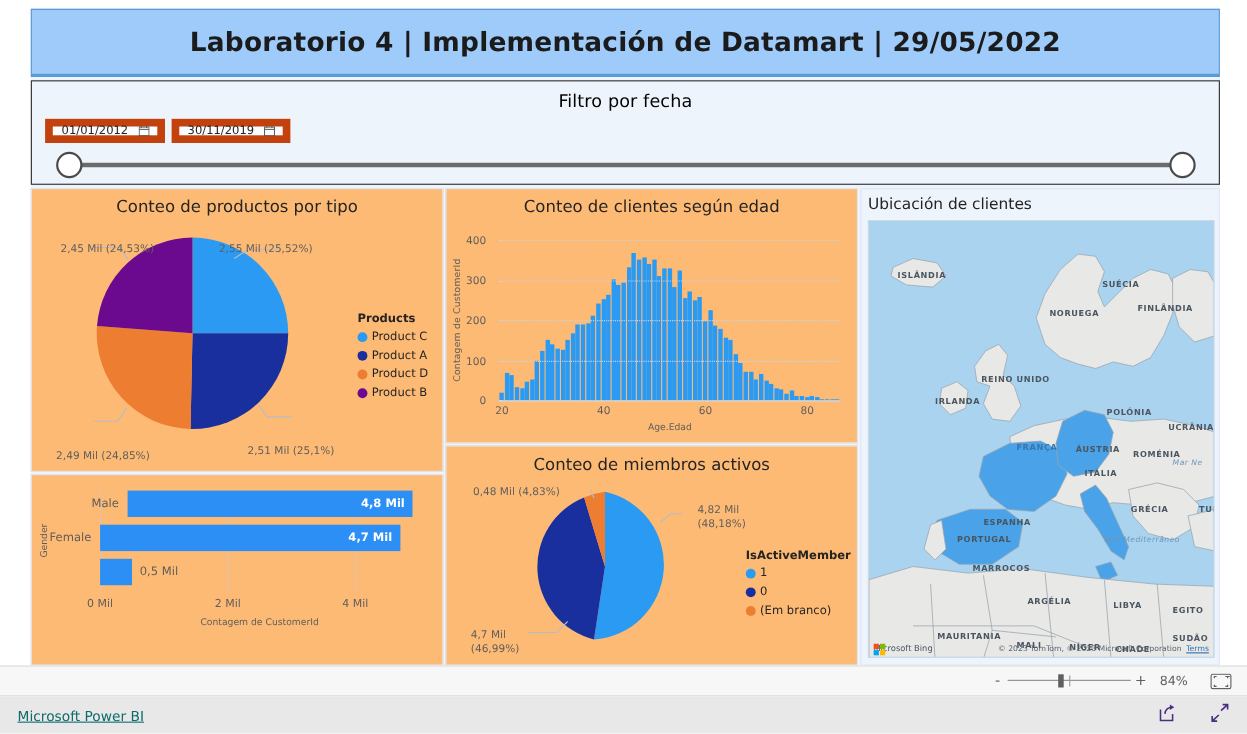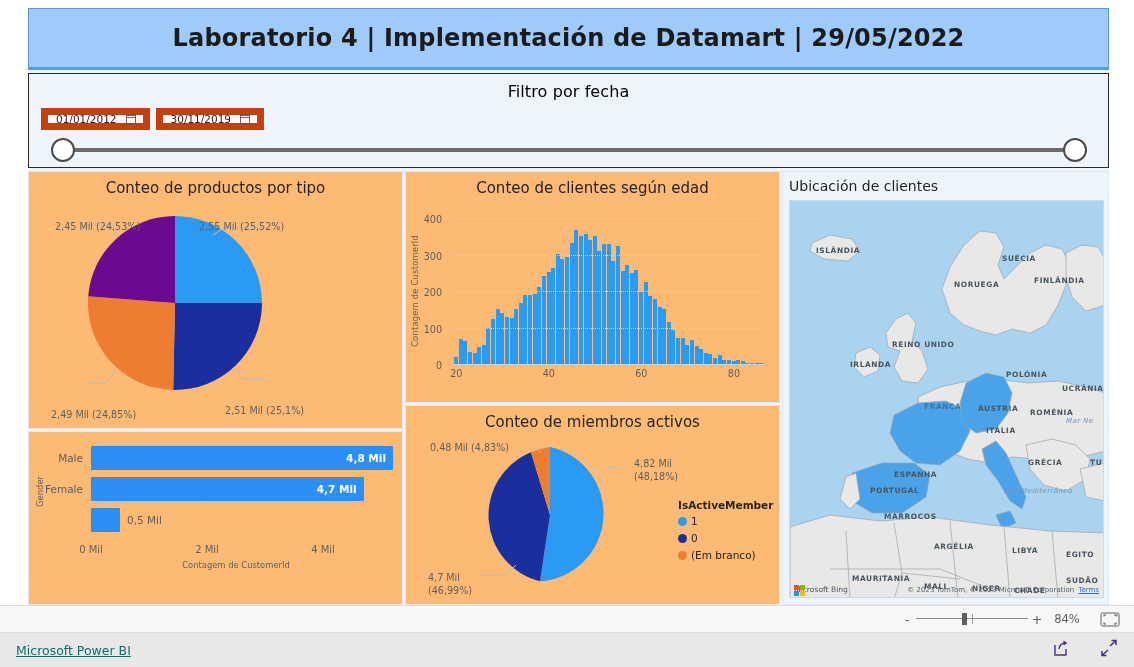--- a/index.html
+++ b/index.html
@@ -233,20 +233,39 @@
           <path d="M150 155 L158 166 L190 166" fill="none" stroke="#b6bcc4" stroke-width="1"></path>
           <path d="M30 158 L22 170 L-8 170" fill="none" stroke="#b6bcc4" stroke-width="1"></path>
           <path d="M32 24 L24 12 L-10 12" fill="none" stroke="#b6bcc4" stroke-width="1"></path>
         </svg>
 
         <span class="pie-lbl" style="left:170px; top:24px;">2,55 Mil (25,52%)</span>
         <span class="pie-lbl" style="left:196px; top:208px;">2,51 Mil (25,1%)</span>
         <span class="pie-lbl" style="left:22px; top:212px;">2,49 Mil (24,85%)</span>
         <span class="pie-lbl" style="left:26px; top:24px;">2,45 Mil (24,53%)</span>
 
+        <div class="legend" style="left:296px; top:87px;">
+          <div class="lg-title">Products</div>
+          <div class="lg-row">
+            <span class="dot" style="background:#2b9af3"></span>
+            <span>Product C</span>
+          </div>
+          <div class="lg-row">
+            <span class="dot" style="background:#1a2f9e"></span>
+            <span>Product A</span>
+          </div>
+          <div class="lg-row">
+            <span class="dot" style="background:#ed7d31"></span>
+            <span>Product D</span>
+          </div>
+          <div class="lg-row">
+            <span class="dot" style="background:#6b0a8e"></span>
+            <span>Product B</span>
+          </div>
+        </div>
       </div>
     </div>
 
     <div class="panel" id="panel-age">
       <div class="panel-title">Conteo de clientes según edad</div>
       <div class="hist-area">
         <div class="y-title">Contagem de CustomerId</div>
         <div class="hist-plot" id="hist-plot">
           <div class="bars" id="hist-bars">
               <div class="bar" title="20: 18" style="height: 4.5%;"></div>
@@ -333,31 +352,32 @@
               <span class="ytick">400</span>
             </div>
           </div>
         <div class="xaxis-line"></div>
         <div id="hist-xticks">
             <span class="xtick" style="left: 50.3134px;">20</span>
             <span class="xtick" style="left: 142.851px;">40</span>
             <span class="xtick" style="left: 235.388px;">60</span>
             <span class="xtick" style="left: 327.925px;">80</span>
           </div>
+        <div class="x-title">Age.Edad</div>
       </div>
     </div>
 
     <div class="panel" id="panel-gender">
       <div class="gen-area">
         <div class="gen-ytitle">Gender</div>
         <div class="gen-plot" id="gen-plot">
             <div class="gen-vgrid" style="left: 0px;"></div>
             <div class="gen-vgrid" style="left: 116px;"></div>
             <div class="gen-vgrid" style="left: 232px;"></div>
-            <div class="gen-row" style="top: 0px; width: 302px;">
+            <div class="gen-row" style="top: 0px; width: 259px; margin-left: 25px;">
               <div class="gen-bar" style="background: rgb(43, 143, 245);">
                 <span class="gen-cat">Male</span>
                 <span class="gen-val-in">4,8 Mil</span>
               </div>
             </div>
             <div class="gen-row" style="top: 31px; width: 272.6px;">
               <div class="gen-bar" style="background: rgb(43, 143, 245);">
                 <span class="gen-cat">Female</span>
                 <span class="gen-val-in">4,7 Mil</span>
               </div>

